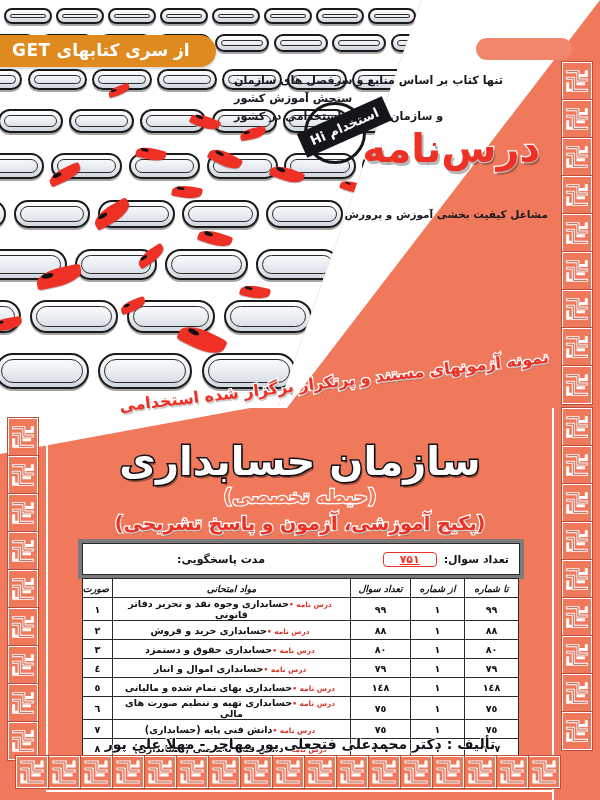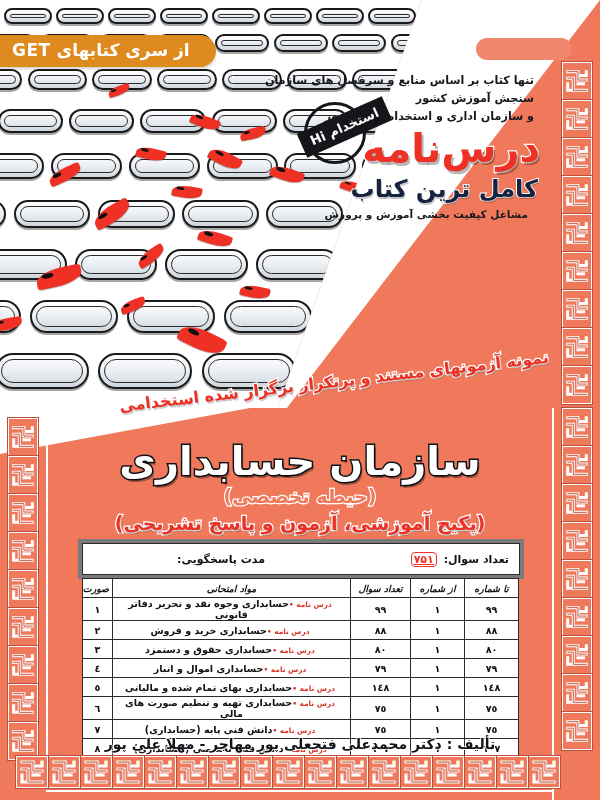--- a/index.html
+++ b/index.html
@@ -78,21 +78,21 @@
 
   
   .pink-tab{
     position:absolute;right:28px;top:38px;z-index:3;
     width:96px;height:22px;border-radius:11px;background:#f0876c;
   }
 
   
   .top-desc{
     position:absolute;right:66px;top:72px;z-index:30;
-    width:300px;text-align:right;
+    width:300px;text-align:left;
     font-size:11.2px;font-weight:bold;color:#16181d;
     line-height:1.62;
     direction:rtl;
   }
 
   
   .stamp{
     position:absolute;left:300px;top:100px;z-index:31;
     width:96px;height:60px;
   }
@@ -122,21 +122,21 @@
   .kamel{
     position:absolute;right:62px;top:175px;z-index:30;
     font-size:24px;font-weight:bold;
     color:#16233f;
     -webkit-text-stroke:2px #ffffff;
     paint-order:stroke fill;
     text-shadow:1px 2px 0 rgba(0,0,0,.22);
     direction:rtl;white-space:nowrap;
   }
   .mashaghel{
-    position:absolute;right:72px;top:208px;z-index:30;
+    position:absolute;right:52px;top:208px;z-index:30;
     font-size:10.5px;font-weight:bold;color:#16181d;
     direction:rtl;white-space:nowrap;
   }
 
   
   .panel{
     position:absolute;left:0;top:408px;width:600px;height:392px;
     background:#f0795c;
     z-index:5;
   }
@@ -202,21 +202,21 @@
     direction:rtl;
   }
   .info-count{
     flex:0 0 150px;padding-right:10px;
     font-size:11px;font-weight:bold;color:#111;
     white-space:nowrap;
   }
   .info-count .num{
     display:inline-block;
     border:1.4px solid #ee3124;border-radius:4px;
-    color:#ee3124;padding:0 2px;margin-right:3px;
+    color:#ee3124;padding:0 16px;margin-right:3px;
     font-size:11px;
     text-decoration:underline;
   }
   .info-dur{
     flex:1;text-align:center;
     font-size:11px;font-weight:bold;color:#111;
   }
 
   
   table.exam{
@@ -424,21 +424,20 @@
     <div>تنها کتاب بر اساس منابع و سرفصل های سازمان سنجش آموزش کشور</div>
     <div>و سازمان اداری و استخدامی در کشور</div>
   </div>
 
   <div class="stamp">
     <div class="ring"></div>
     <div class="bar">استخدام Hi</div>
   </div>
 
   <div class="dars-nameh">درس‌نامه</div>
-  <div class="kamel">کامل ترین کتاب</div>
   <div class="mashaghel">مشاغل کیفیت بخشی آموزش و پرورش</div>
 
   <div class="panel"></div>
   <div class="panel-top-cut"></div>
 
   <div class="diag-banner">نمونه آزمونهای مستند و پرتکرار برگزار شده استخدامی</div>
 
   <div class="main-title">سازمان حسابداری</div>
   <div class="sub-title">(حیطه تخصصی)</div>
   <div class="pkg-title">(پکیج آموزشی، آزمون و پاسخ تشریحی)</div>

